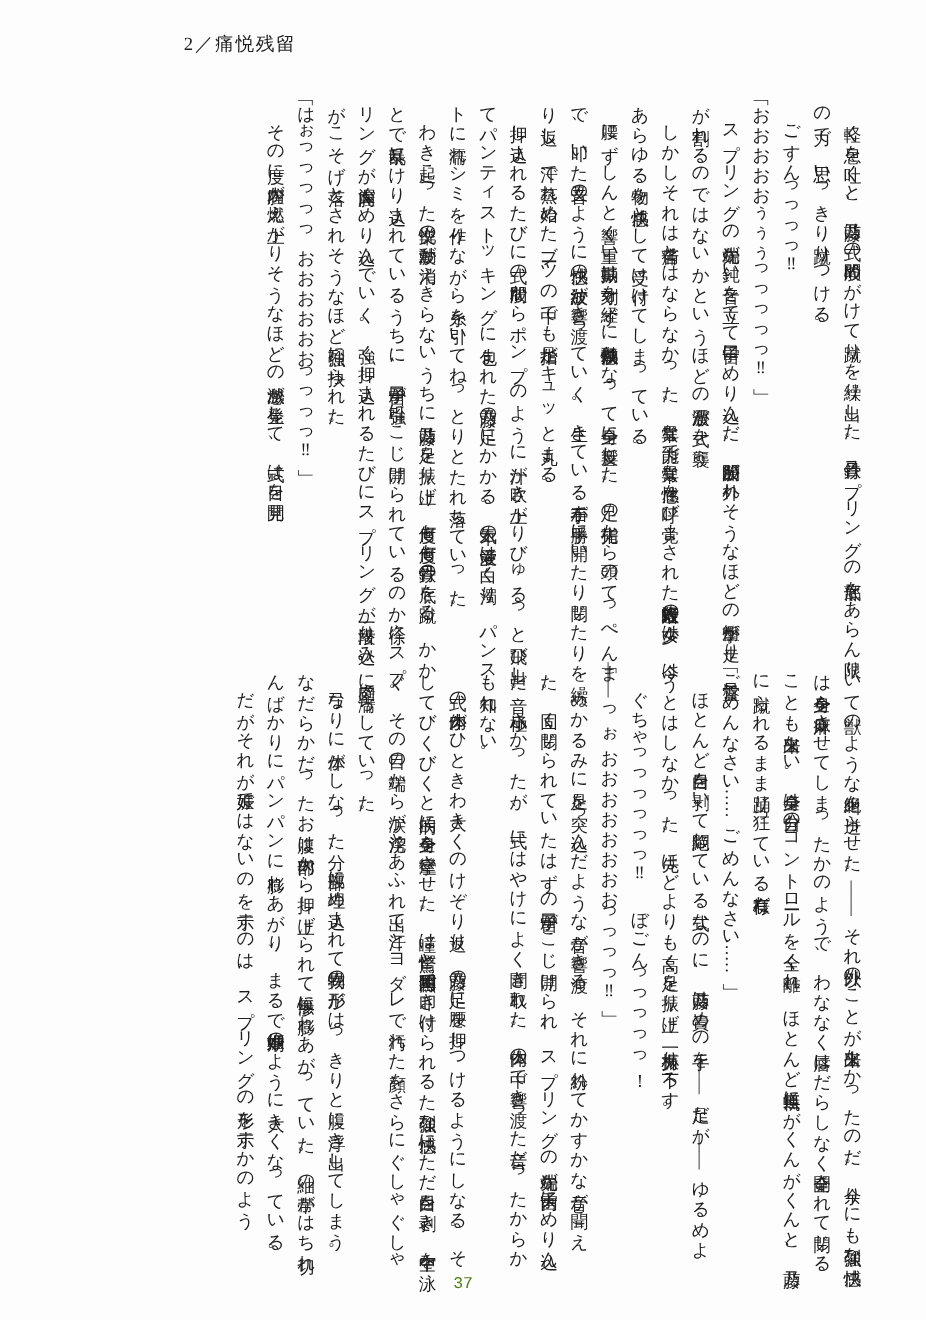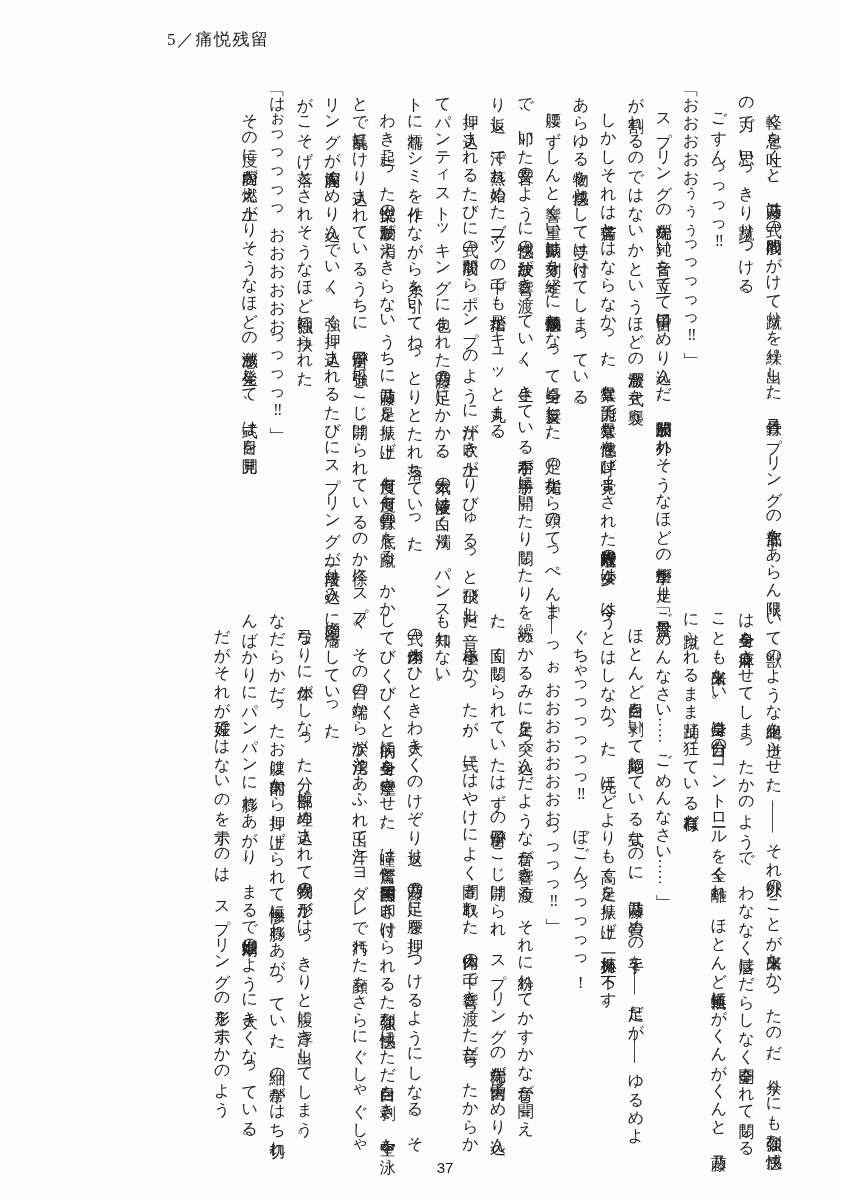--- a/index.html
+++ b/index.html
@@ -47,30 +47,29 @@
     padding: 0;
   }
   .vblock p.indent {
     text-indent: 16px;
   }
   .pagenum {
     position: absolute;
     bottom: 24px;
     left: 50%;
     transform: translateX(-50%);
-    font-family: Liberation Sans, sans-serif;
+    font-family: Liberation Mono, monospace;
     font-size: 15px;
-    color: #0f172a;
-    margin-left: 24px;
+    color: #4d7c0f;
   }
 </style>
 </head>
 <body>
 
-<div class="header">5／痛悦残留</div>
+<div class="header">2／痛悦残留</div>
 
 <div class="vblock block-upper">
     <p class="para indent">軽く息を吐くと、藤乃は式の股間めがけて蹴りを繰り出した。鉄骨スプリングの底部をあらん限りの力で、思いっきり蹴りつける。</p>
     <p class="para indent">ごすんっっっっ‼</p>
     <p class="para">「おおおおおぅぅぅっっっっっ‼」</p>
     <p class="para indent">スプリングの先端が鈍い音を立てて子宮口にめり込んだ。股関節が外れそうなほどの衝撃が走り、骨盤が割れるのではないかというほどの激震が式を襲う。</p>
     <p class="para indent">しかしそれは苦痛とはならなかった。異常な能力で異常な性感を呼び覚まされた殺人嗜好症の少女は、今はあらゆる物を快感として受け付けてしまっている。</p>
     <p class="para indent">腰にずしんと響く重い振動は寸刻を経ずに快感振動となって全身に反響した。足の指先から頭のてっぺんまで、叩いた音叉のように快感の波紋が響き渡っていく。生きている右手が勝手に開いたり閉じたりを繰り返し、汗で蒸れ始めたブーツの中でも足指がキュッと丸まる。</p>
     <p class="para indent">押し込まれるたびに式の股間からポンプのように汁が吹き上がりびゅるっと飛び出してパンティストッキングに包まれた藤乃の足にかかる。本気の愛液は白く濁り、パンストに濡れシミを作りながら糸を引いてねっとりとたれ落ちていった。</p>
     <p class="para indent">わき起こった悦楽の波動が消えきらないうちに藤乃は足を振り上げ、何度も何度も鉄骨の底を蹴る。かかとで乱暴にけり込まれているうちに、子宮口が強引にこじ開けられているのか徐々にスプリングが膣内深くめり込んでいく。強く押し込まれるたびにスプリングが一段潜り込み、肉壁がこそげ落とされそうなほど強烈に抉られた。</p>

